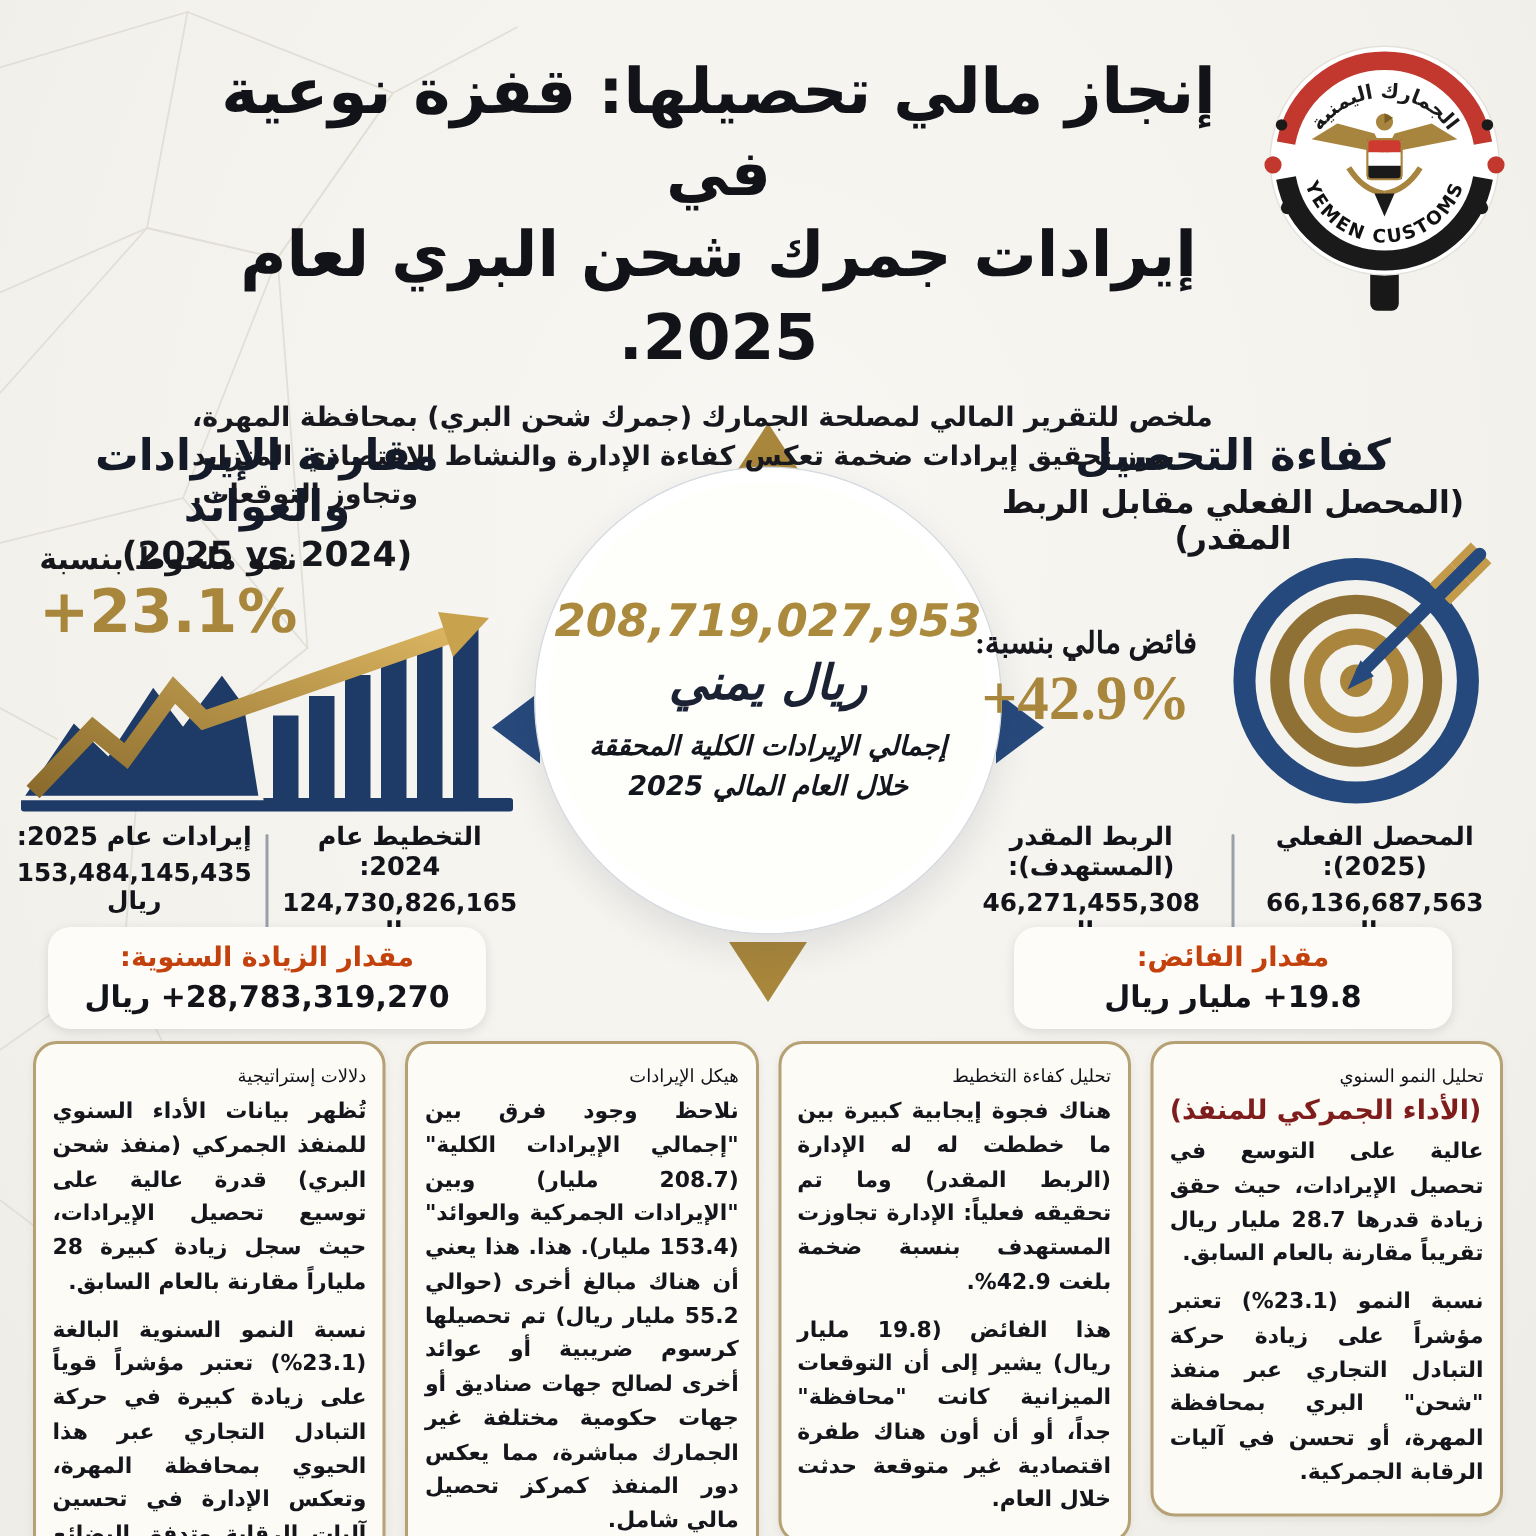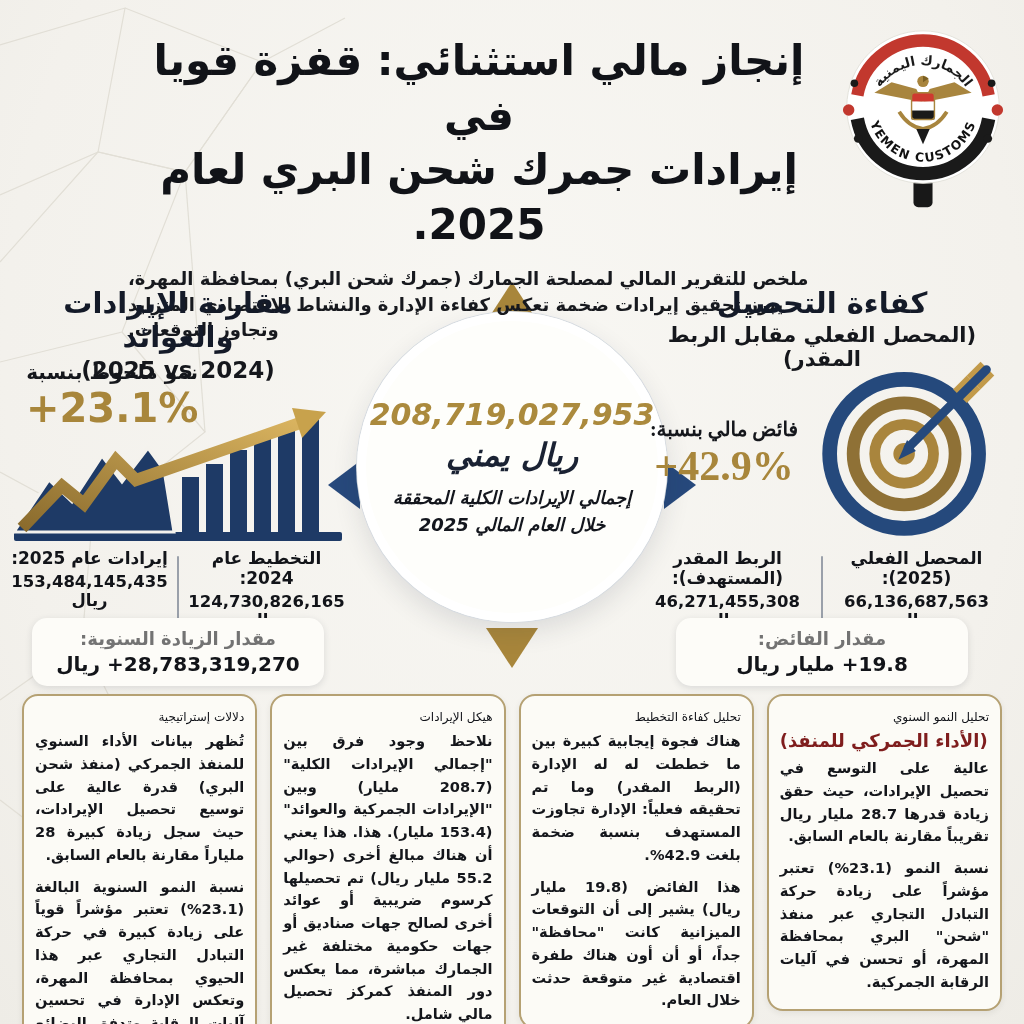--- a/index.html
+++ b/index.html
@@ -39,21 +39,21 @@
   .stat{flex:1;text-align:center;padding:0 2px;}
   .stat-label{font-size:17px;font-weight:800;color:#121419;}
   .stat-value{font-size:16.5px;font-weight:800;margin-top:4px;color:#121419;}
   .vdiv{width:2px;background:#9aa0aa;margin:8px 2px;border-radius:2px;}
 
   .badge{
     position:absolute;top:332px;left:50%;transform:translateX(-50%);
     background:#fdfcf8;border-radius:15px;padding:10px 20px;text-align:center;
     box-shadow:0 2px 7px rgba(40,45,60,.13);min-width:252px;
   }
-  .badge-label{font-size:18px;font-weight:800;color:#737373;}
+  .badge-label{font-size:18px;font-weight:800;color:#c2410c;}
   .badge-value{font-size:20px;font-weight:800;margin-top:3px;color:#121419;}
 
   
   .circle{
     position:absolute;left:357px;top:312px;width:310px;height:310px;border-radius:50%;
     background:#fefefb;z-index:1;
     box-shadow:0 0 0 1px #d6dbe1, inset 0 0 0 9px #ffffff, 0 10px 26px rgba(30,40,60,.12);
     display:flex;flex-direction:column;align-items:center;justify-content:center;text-align:center;font-style:italic;
   }
   .amount{font-size:30px;font-weight:800;color:#ab8a3d;}
@@ -88,21 +88,21 @@
       <polyline points="185,172 262,62 345,18"></polyline>
       <polyline points="122,332 205,432 92,522 0,472"></polyline>
       <polyline points="205,432 185,172"></polyline>
       <polyline points="0,700 82,642 142,762 42,832 0,800"></polyline>
       <polyline points="82,642 92,522"></polyline>
     </g>
   </svg>
 
   <div class="titles">
     <div class="title">
-      <div>إنجاز مالي استثنائي: قفزة قويا في</div>
+      <div>إنجاز مالي تحصيلها: قفزة نوعية في</div>
       <div>إيرادات جمرك شحن البري لعام 2025.</div>
     </div>
     <div class="subtitle">ملخص للتقرير المالي لمصلحة الجمارك (جمرك شحن البري) بمحافظة المهرة، يبرز تحقيق إيرادات ضخمة تعكس كفاءة الإدارة والنشاط الاقتصادي المتزايد وتجاوز التوقعات.</div>
   </div>
 
   <div class="logo">
     <svg width="162" height="190" viewBox="0 0 170 195">
       <rect x="75" y="156" width="20" height="34" rx="5" fill="#181818"></rect>
       <circle cx="85" cy="85" r="80" fill="#ffffff" stroke="#e3e1da" stroke-width="1"></circle>
       <path d="M 16.1,72.8 A 70,70 0 0 1 153.9,72.8" fill="none" stroke="#c2382e" stroke-width="13"></path>

